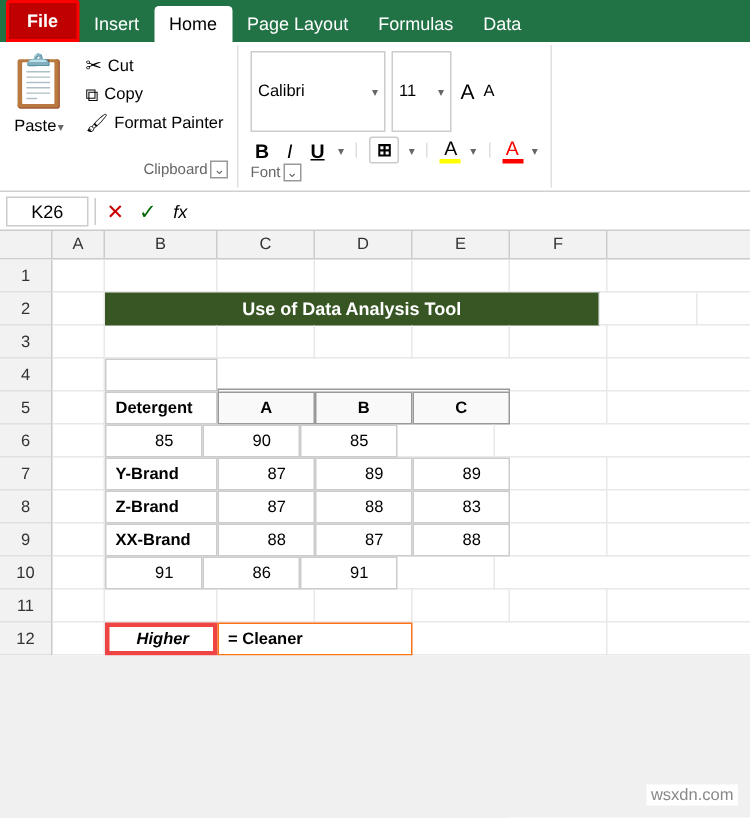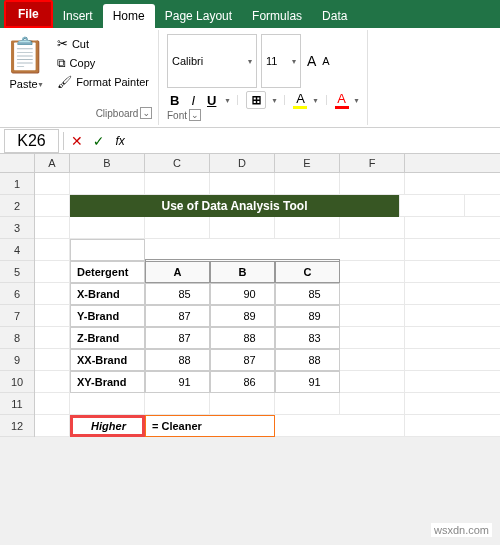--- a/index.html
+++ b/index.html
@@ -33,21 +33,21 @@
     .font-btn-i { font-style: italic; font-weight: normal; }
     .underline-btn { text-decoration: underline; }
     .border-btn { border: 1px solid #ccc; font-size: 11px; padding: 1px 4px; }
     .highlight-btn { display: inline-flex; flex-direction: column; align-items: center; font-size: 12px; cursor: pointer; }
     .highlight-line-yellow { width: 14px; height: 3px; background: #ffff00; }
     .highlight-line-red { width: 14px; height: 3px; background: red; }
     .font-group-label { font-size: 10px; color: #666; margin-top: auto; display: flex; align-items: center; gap: 2px; }
 
     
     .formula-bar { background: white; border-bottom: 1px solid #ccc; display: flex; align-items: center; padding: 2px 4px; gap: 4px; height: 26px; }
-    .cell-ref { border: 1px solid #ccc; padding: 2px 6px; font-size: 16px; min-width: 55px; text-align: center; }
+    .cell-ref { border: 1px solid #ccc; padding: 2px 6px; font-size: 12px; min-width: 55px; text-align: center; }
     .formula-divider { width: 1px; height: 18px; background: #ccc; }
     .formula-btns { display: flex; gap: 4px; color: #666; font-size: 14px; }
     .formula-btn { cursor: pointer; padding: 0 3px; }
     .formula-input { flex: 1; border: none; font-size: 11px; outline: none; padding: 2px 4px; }
     .fx-label { font-size: 12px; color: #000000; font-style: italic; padding: 0 4px; }
     .col-headers { display: flex; background: #f2f2f2; border-bottom: 1px solid #ccc; }
     .corner-cell { width: 35px; min-width: 35px; border-right: 1px solid #ccc; height: 18px; }
     .col-header { text-align: center; font-size: 11px; color: #333; border-right: 1px solid #ccc; height: 18px; line-height: 18px; }
 
     .sheet-body { display: flex; }
@@ -244,21 +244,20 @@
         <div class="grid-cell cA"></div>
         <div class="grid-cell table-label-cell cB">Detergent</div>
         <div class="grid-cell table-header-cell cC">A</div>
         <div class="grid-cell table-header-cell cD">B</div>
         <div class="grid-cell table-header-cell cE">C</div>
         <div class="grid-cell cF"></div>
       </div>
 
       <div class="grid-row">
         <div class="grid-cell cA"></div>
-        <div class="grid-cell table-label-cell cB">X-Brand</div>
         <div class="grid-cell table-data-cell cC">85</div>
         <div class="grid-cell table-data-cell cD">90</div>
         <div class="grid-cell table-data-cell cE">85</div>
         <div class="grid-cell cF"></div>
       </div>
 
       <div class="grid-row">
         <div class="grid-cell cA"></div>
         <div class="grid-cell table-label-cell cB">Y-Brand</div>
         <div class="grid-cell table-data-cell cC">87</div>
@@ -280,21 +279,20 @@
         <div class="grid-cell cA"></div>
         <div class="grid-cell table-label-cell cB">XX-Brand</div>
         <div class="grid-cell table-data-cell cC">88</div>
         <div class="grid-cell table-data-cell cD">87</div>
         <div class="grid-cell table-data-cell cE">88</div>
         <div class="grid-cell cF"></div>
       </div>
 
       <div class="grid-row">
         <div class="grid-cell cA"></div>
-        <div class="grid-cell table-label-cell cB">XY-Brand</div>
         <div class="grid-cell table-data-cell cC">91</div>
         <div class="grid-cell table-data-cell cD">86</div>
         <div class="grid-cell table-data-cell cE">91</div>
         <div class="grid-cell cF"></div>
       </div>
 
       <div class="grid-row">
         <div class="grid-cell cA"></div>
         <div class="grid-cell cB"></div>
         <div class="grid-cell cC"></div>

